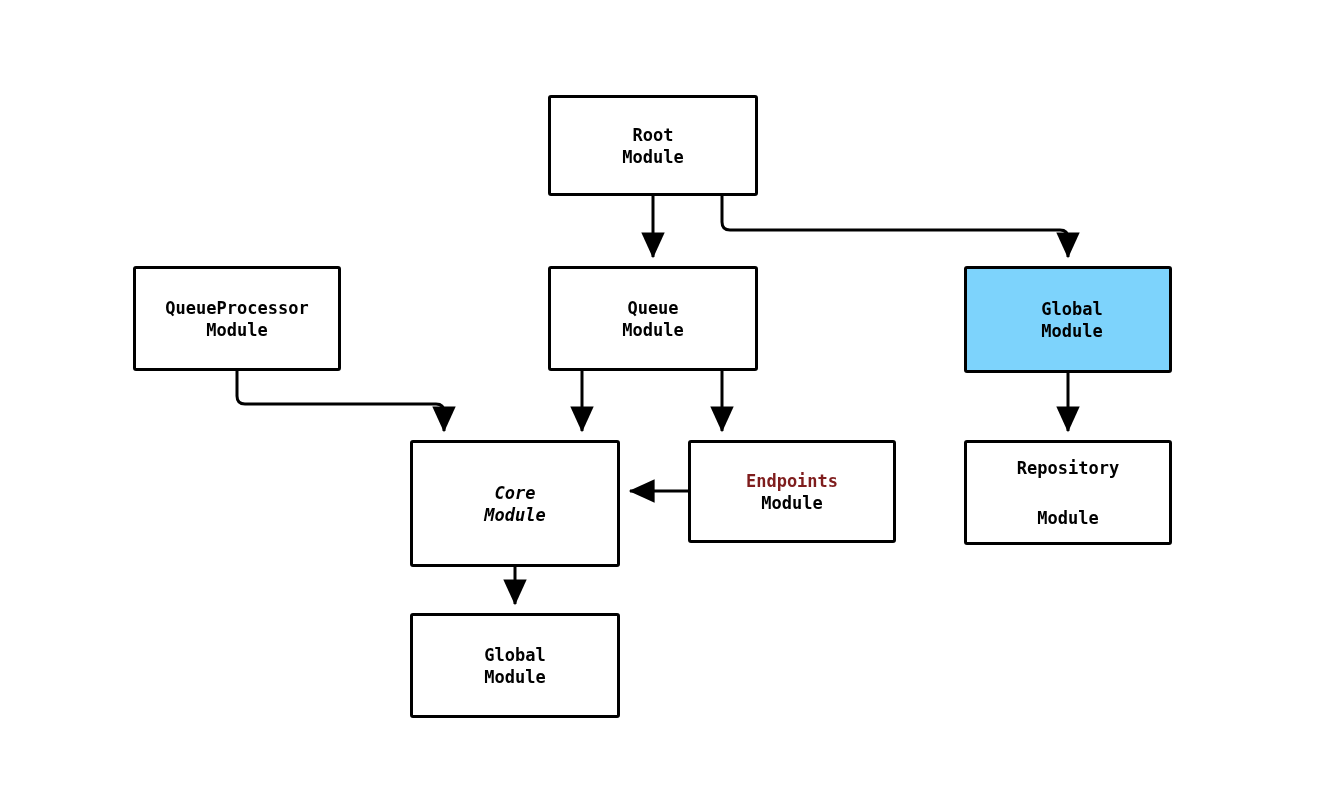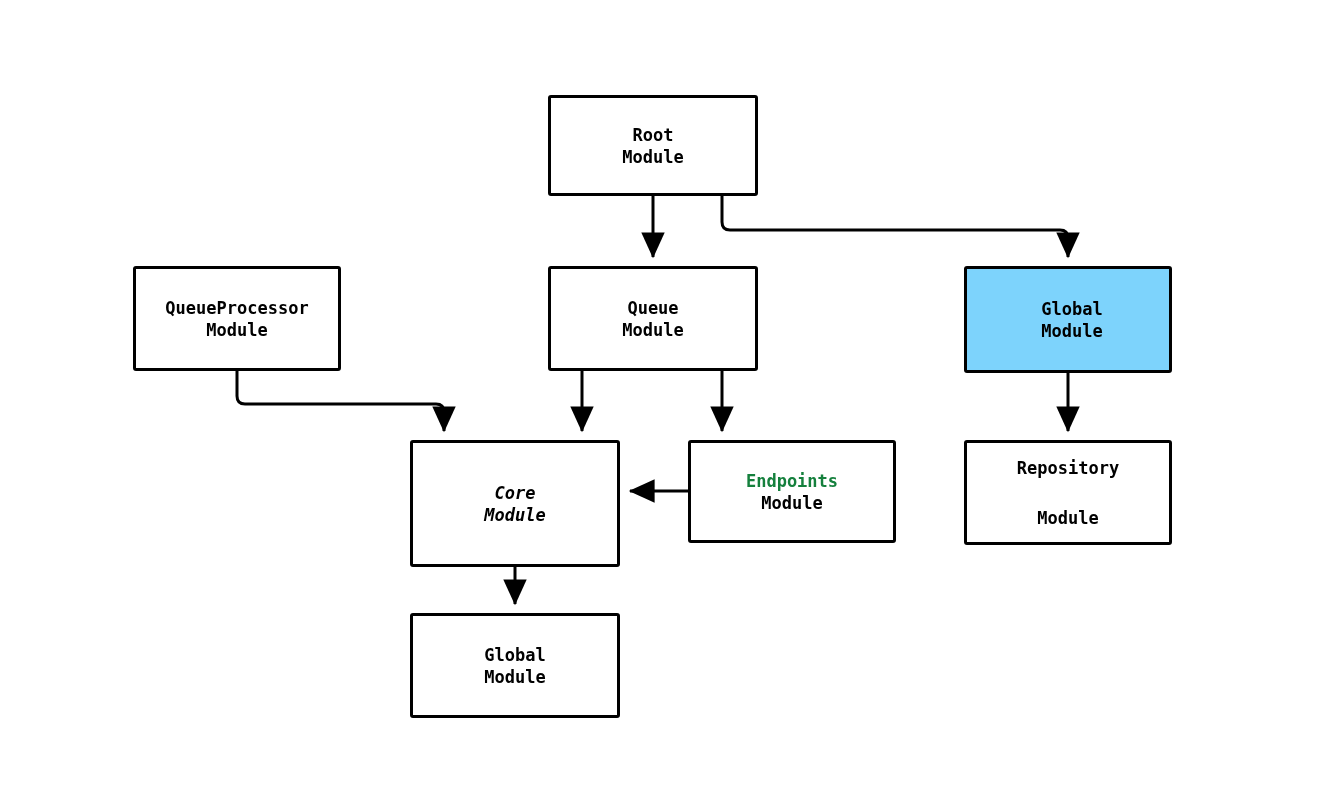--- a/index.html
+++ b/index.html
@@ -102,21 +102,21 @@
     <span class="node-label" style="color: rgb(0, 0, 0);">Global</span>
     <span class="node-label" style="color: rgb(0, 0, 0);">Module</span>
   </div>
 
   <div class="node" style="left: 410px; top: 440px; width: 210px; height: 127px; border-color: rgb(0, 0, 0); background: rgb(255, 255, 255); font-style: italic;">
     <span class="node-label" style="color: rgb(0, 0, 0);">Core</span>
     <span class="node-label" style="color: rgb(0, 0, 0);">Module</span>
   </div>
 
   <div class="node" style="left: 688px; top: 440px; width: 208px; height: 103px; border-color: rgb(0, 0, 0); background: rgb(255, 255, 255);">
-    <span class="node-label" style="color: #15803d;">Endpoints</span>
+    <span class="node-label" style="color: #7f1d1d;">Endpoints</span>
     <span class="node-label" style="color: rgb(0, 0, 0);">Module</span>
   </div>
 
   <div class="node" style="left: 964px; top: 440px; width: 208px; height: 105px; border-color: rgb(0, 0, 0); background: rgb(255, 255, 255); gap: 28px;">
     <span class="node-label" style="color: rgb(0, 0, 0);">Repository</span>
     <span class="node-label" style="color: rgb(0, 0, 0);">Module</span>
   </div>
 
   <div class="node" style="left: 410px; top: 613px; width: 210px; height: 105px; border-color: rgb(0, 0, 0); background: rgb(255, 255, 255);">
     <span class="node-label" style="color: rgb(0, 0, 0);">Global</span>

